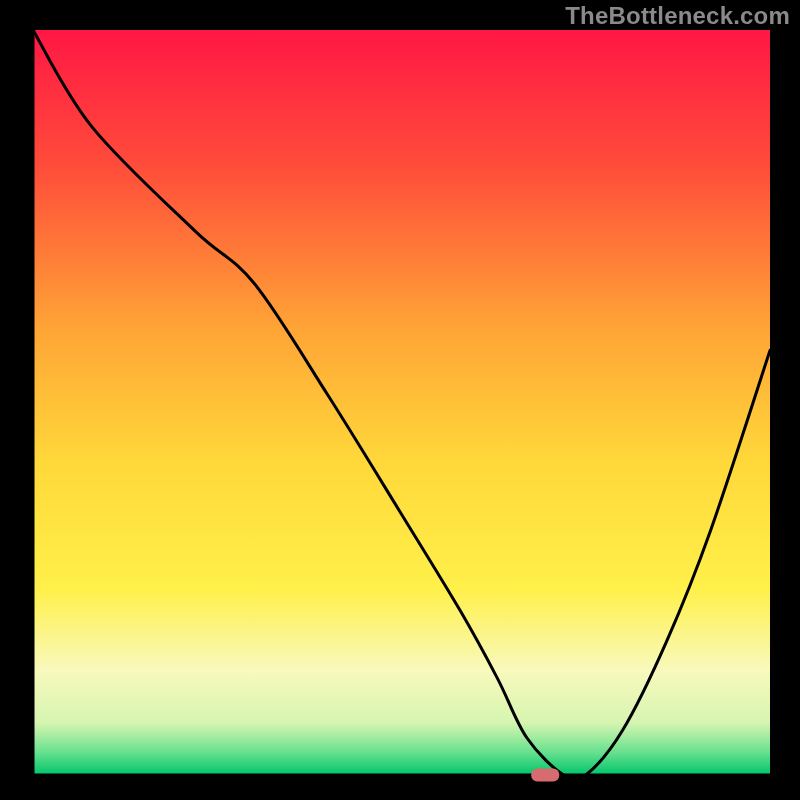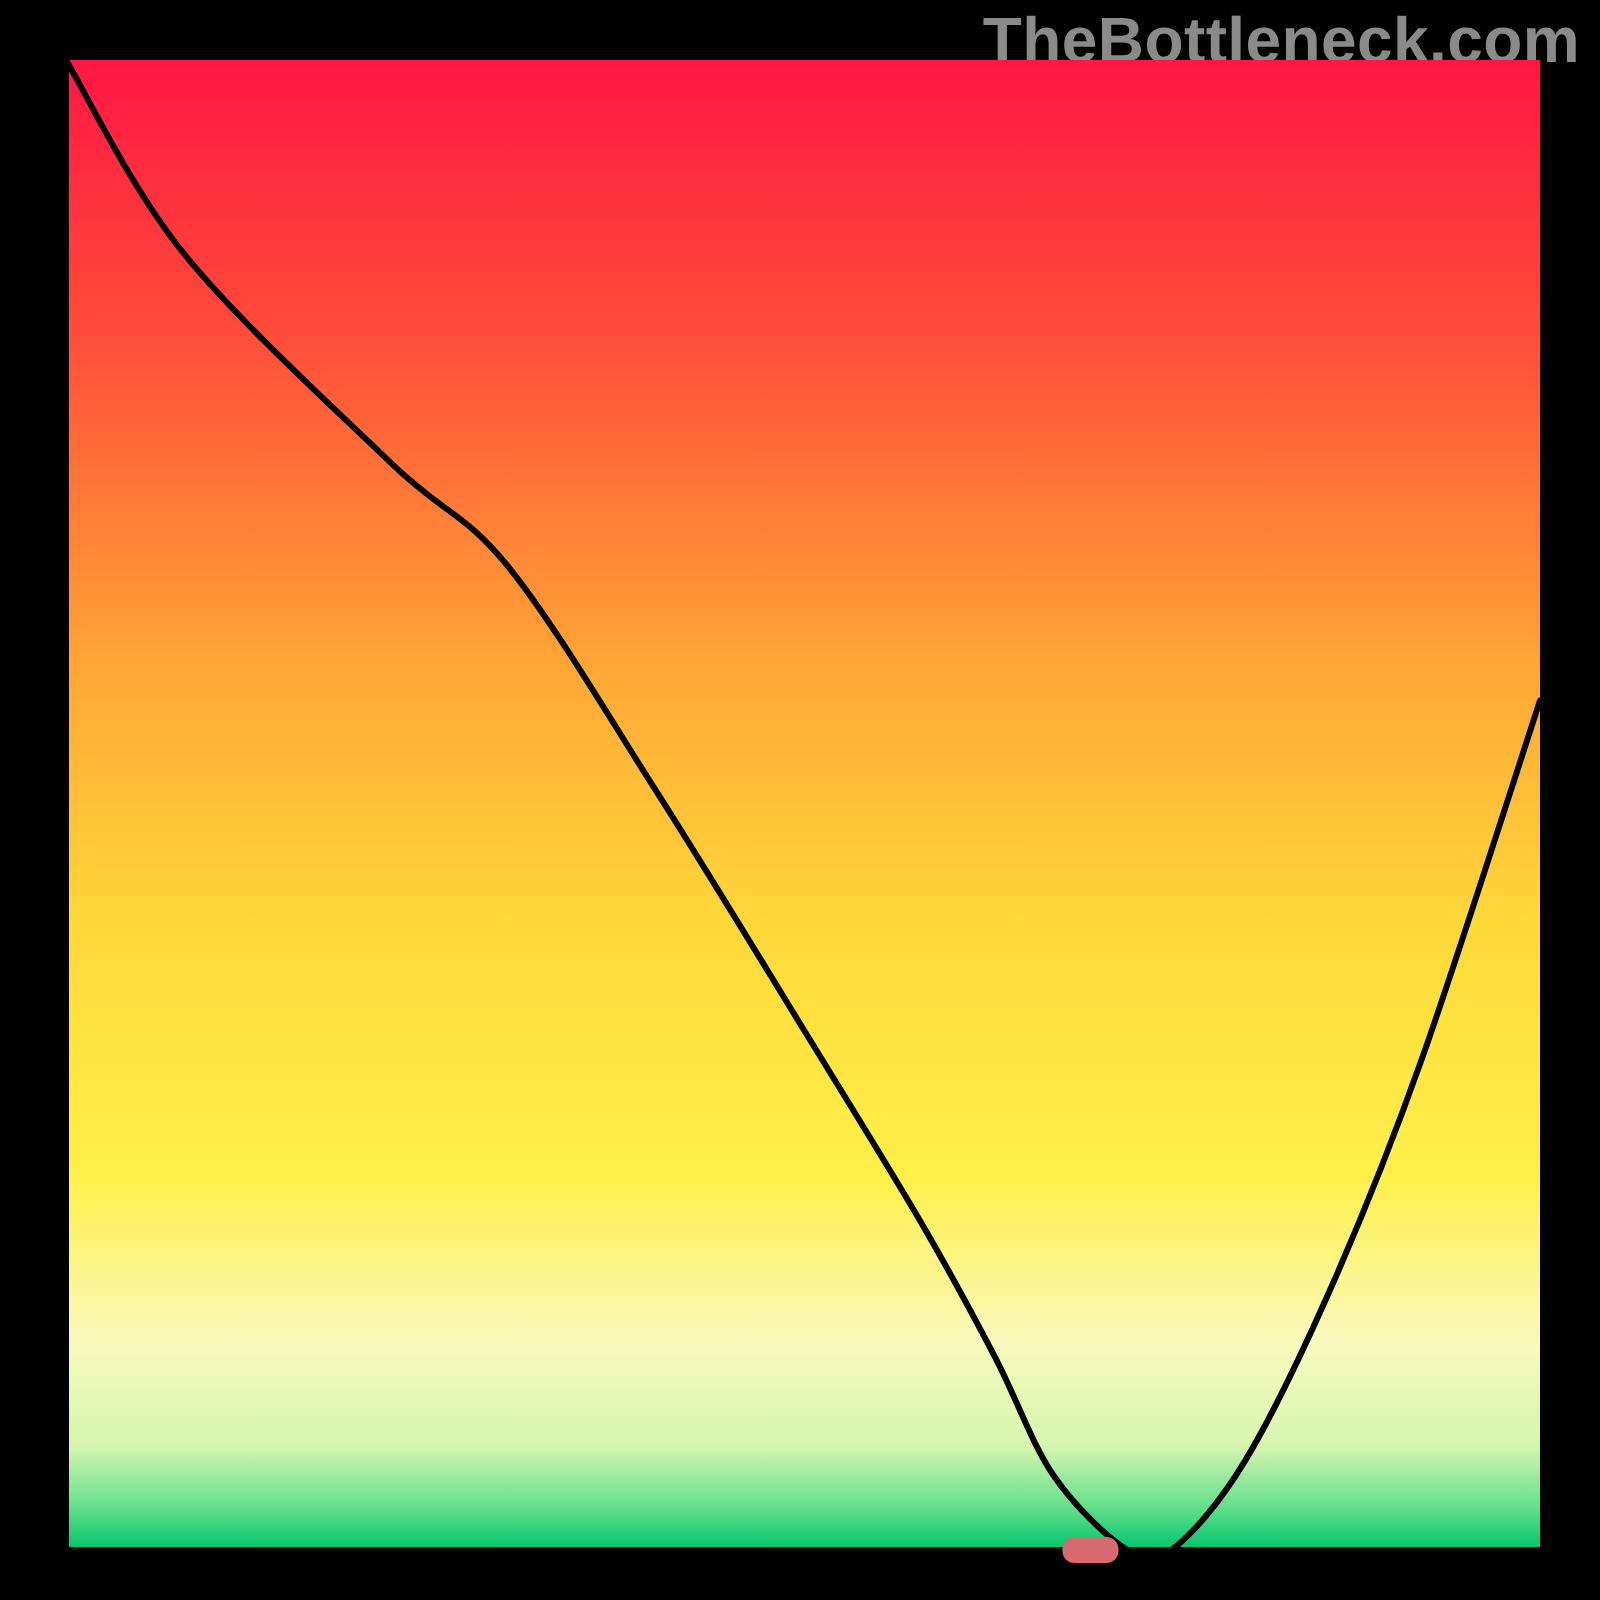--- a/index.html
+++ b/index.html
@@ -13,21 +13,21 @@
   .stage {
     position: relative;
     width: 800px;
     height: 800px;
   }
   .watermark {
     position: absolute;
     top: 2px;
     right: 10px;
     font-family: Arial, Helvetica, sans-serif;
-    font-size: 32px;
+    font-size: 24px;
     font-weight: 600;
     color: #8a8a8a;
     letter-spacing: 0.2px;
   }
   svg.plot {
     position: absolute;
     left: 0;
     top: 0;
   }
 </style>

